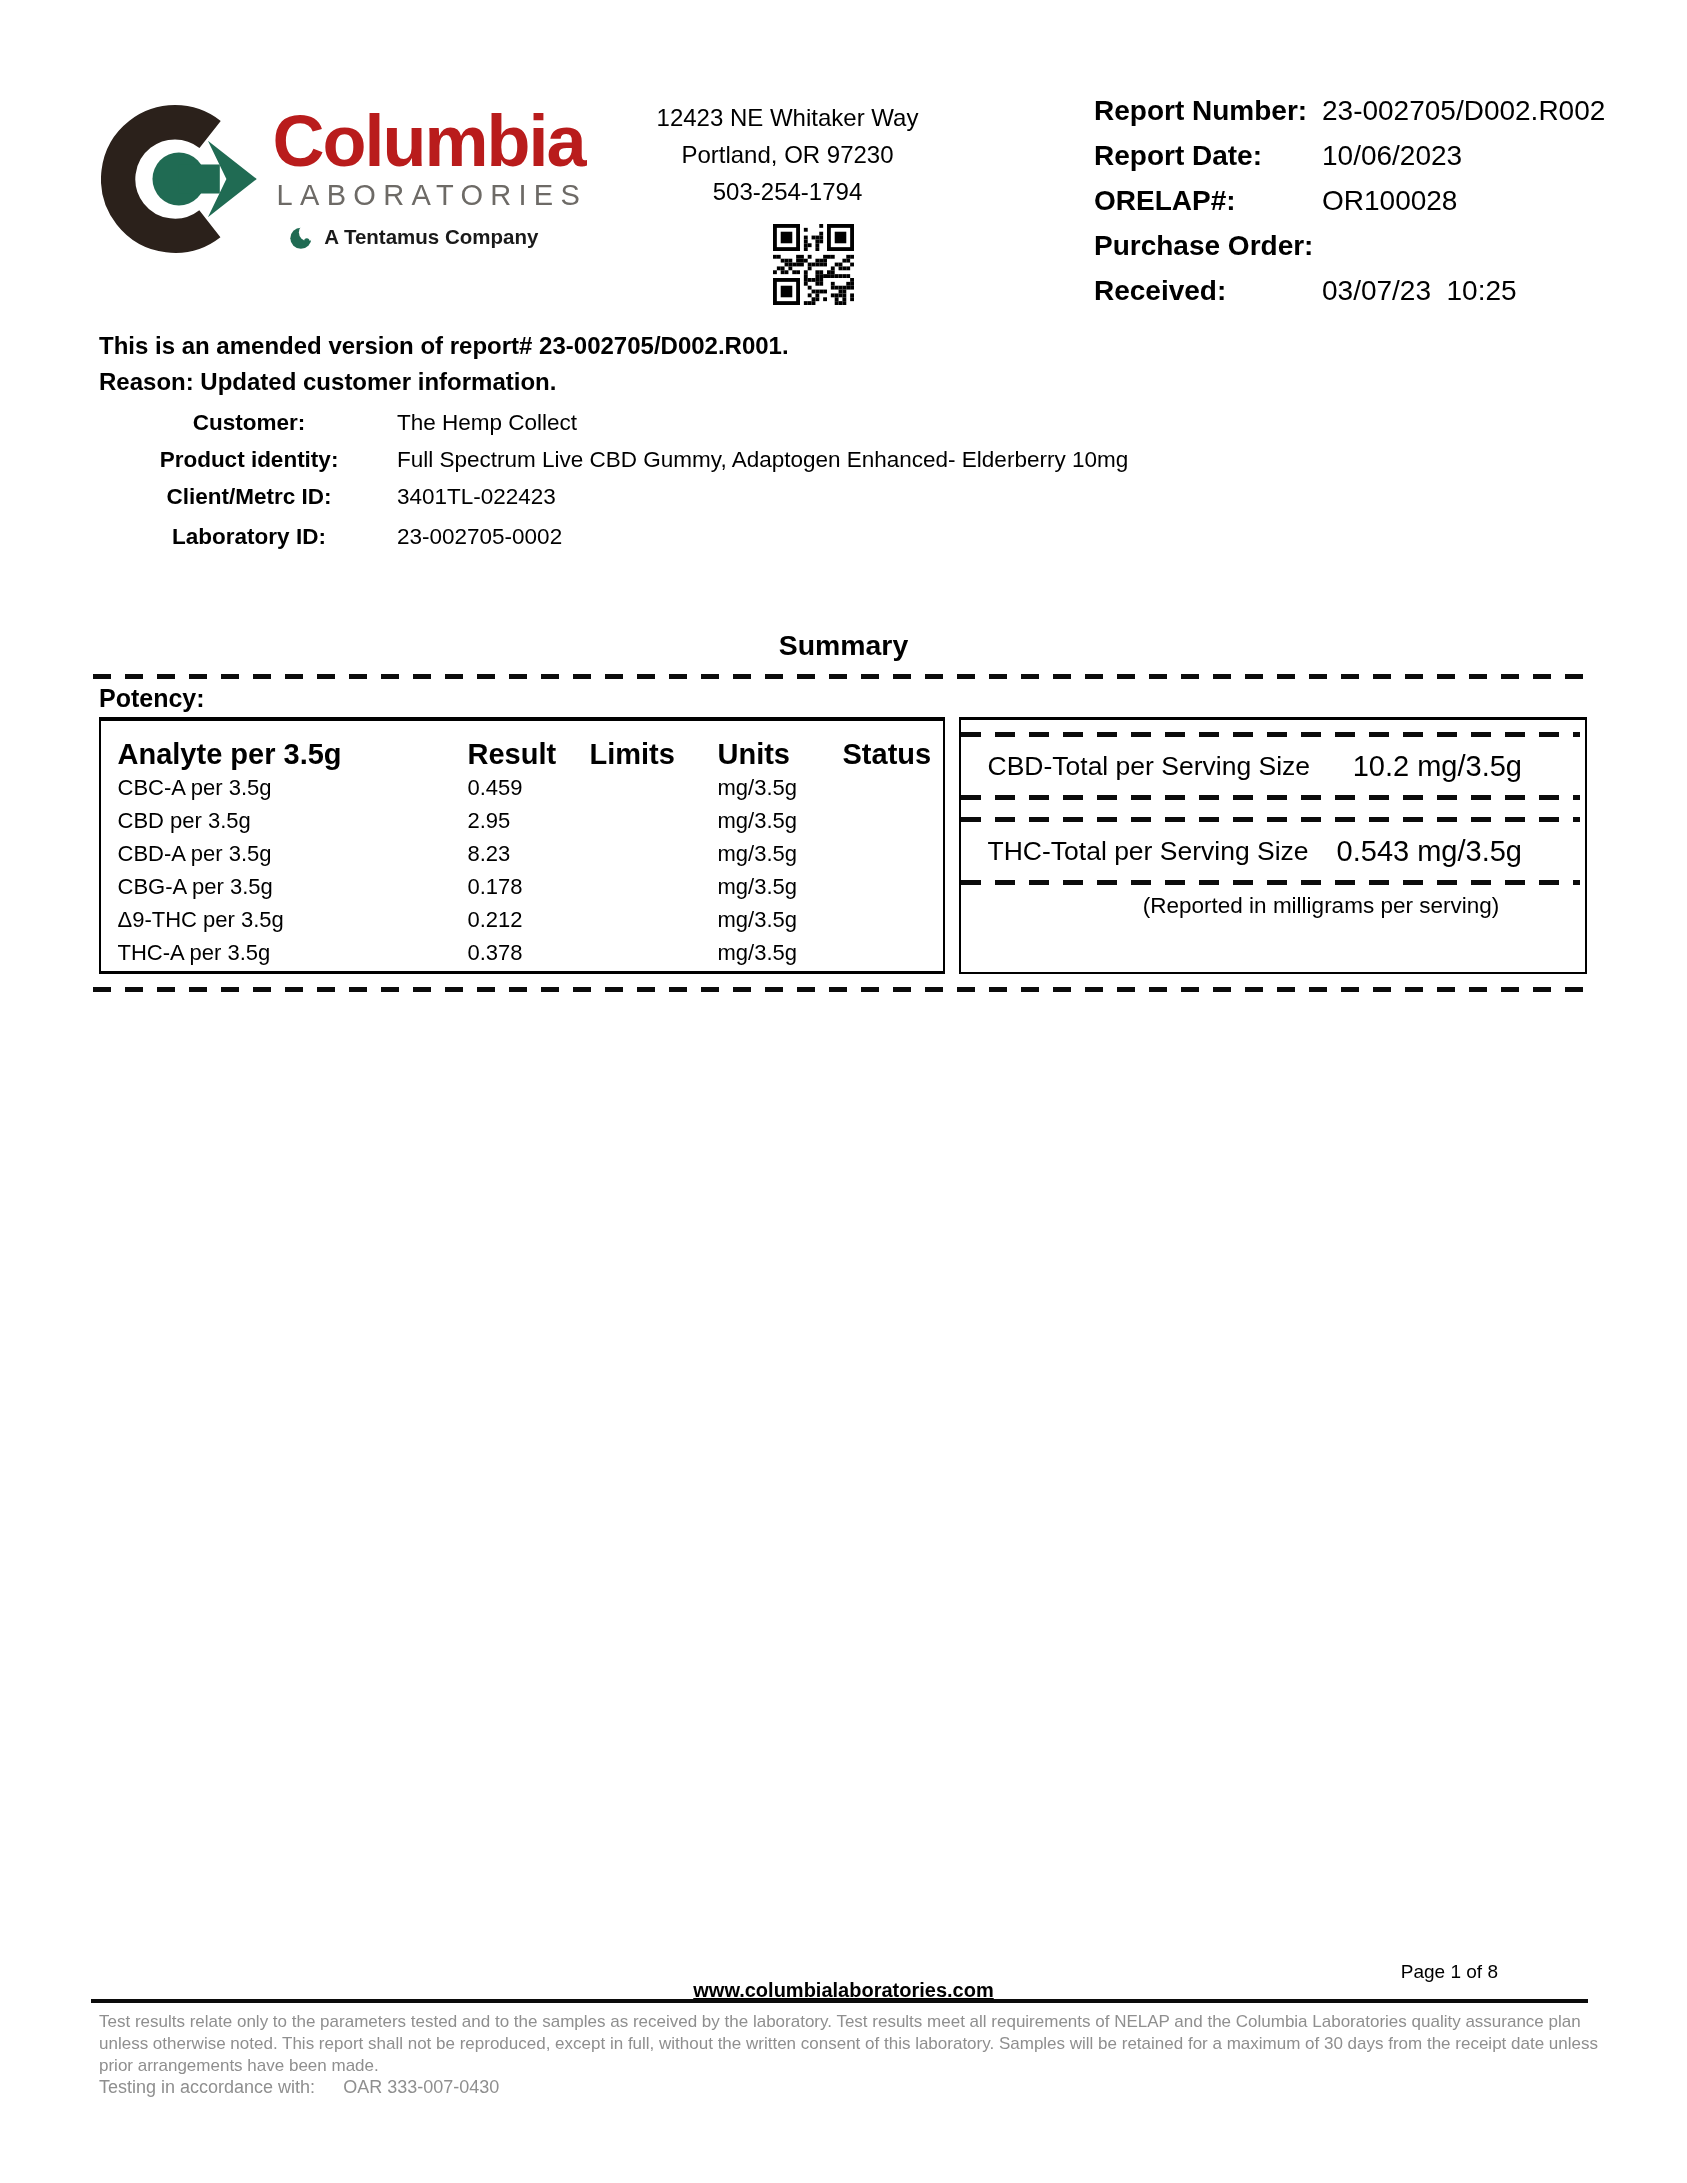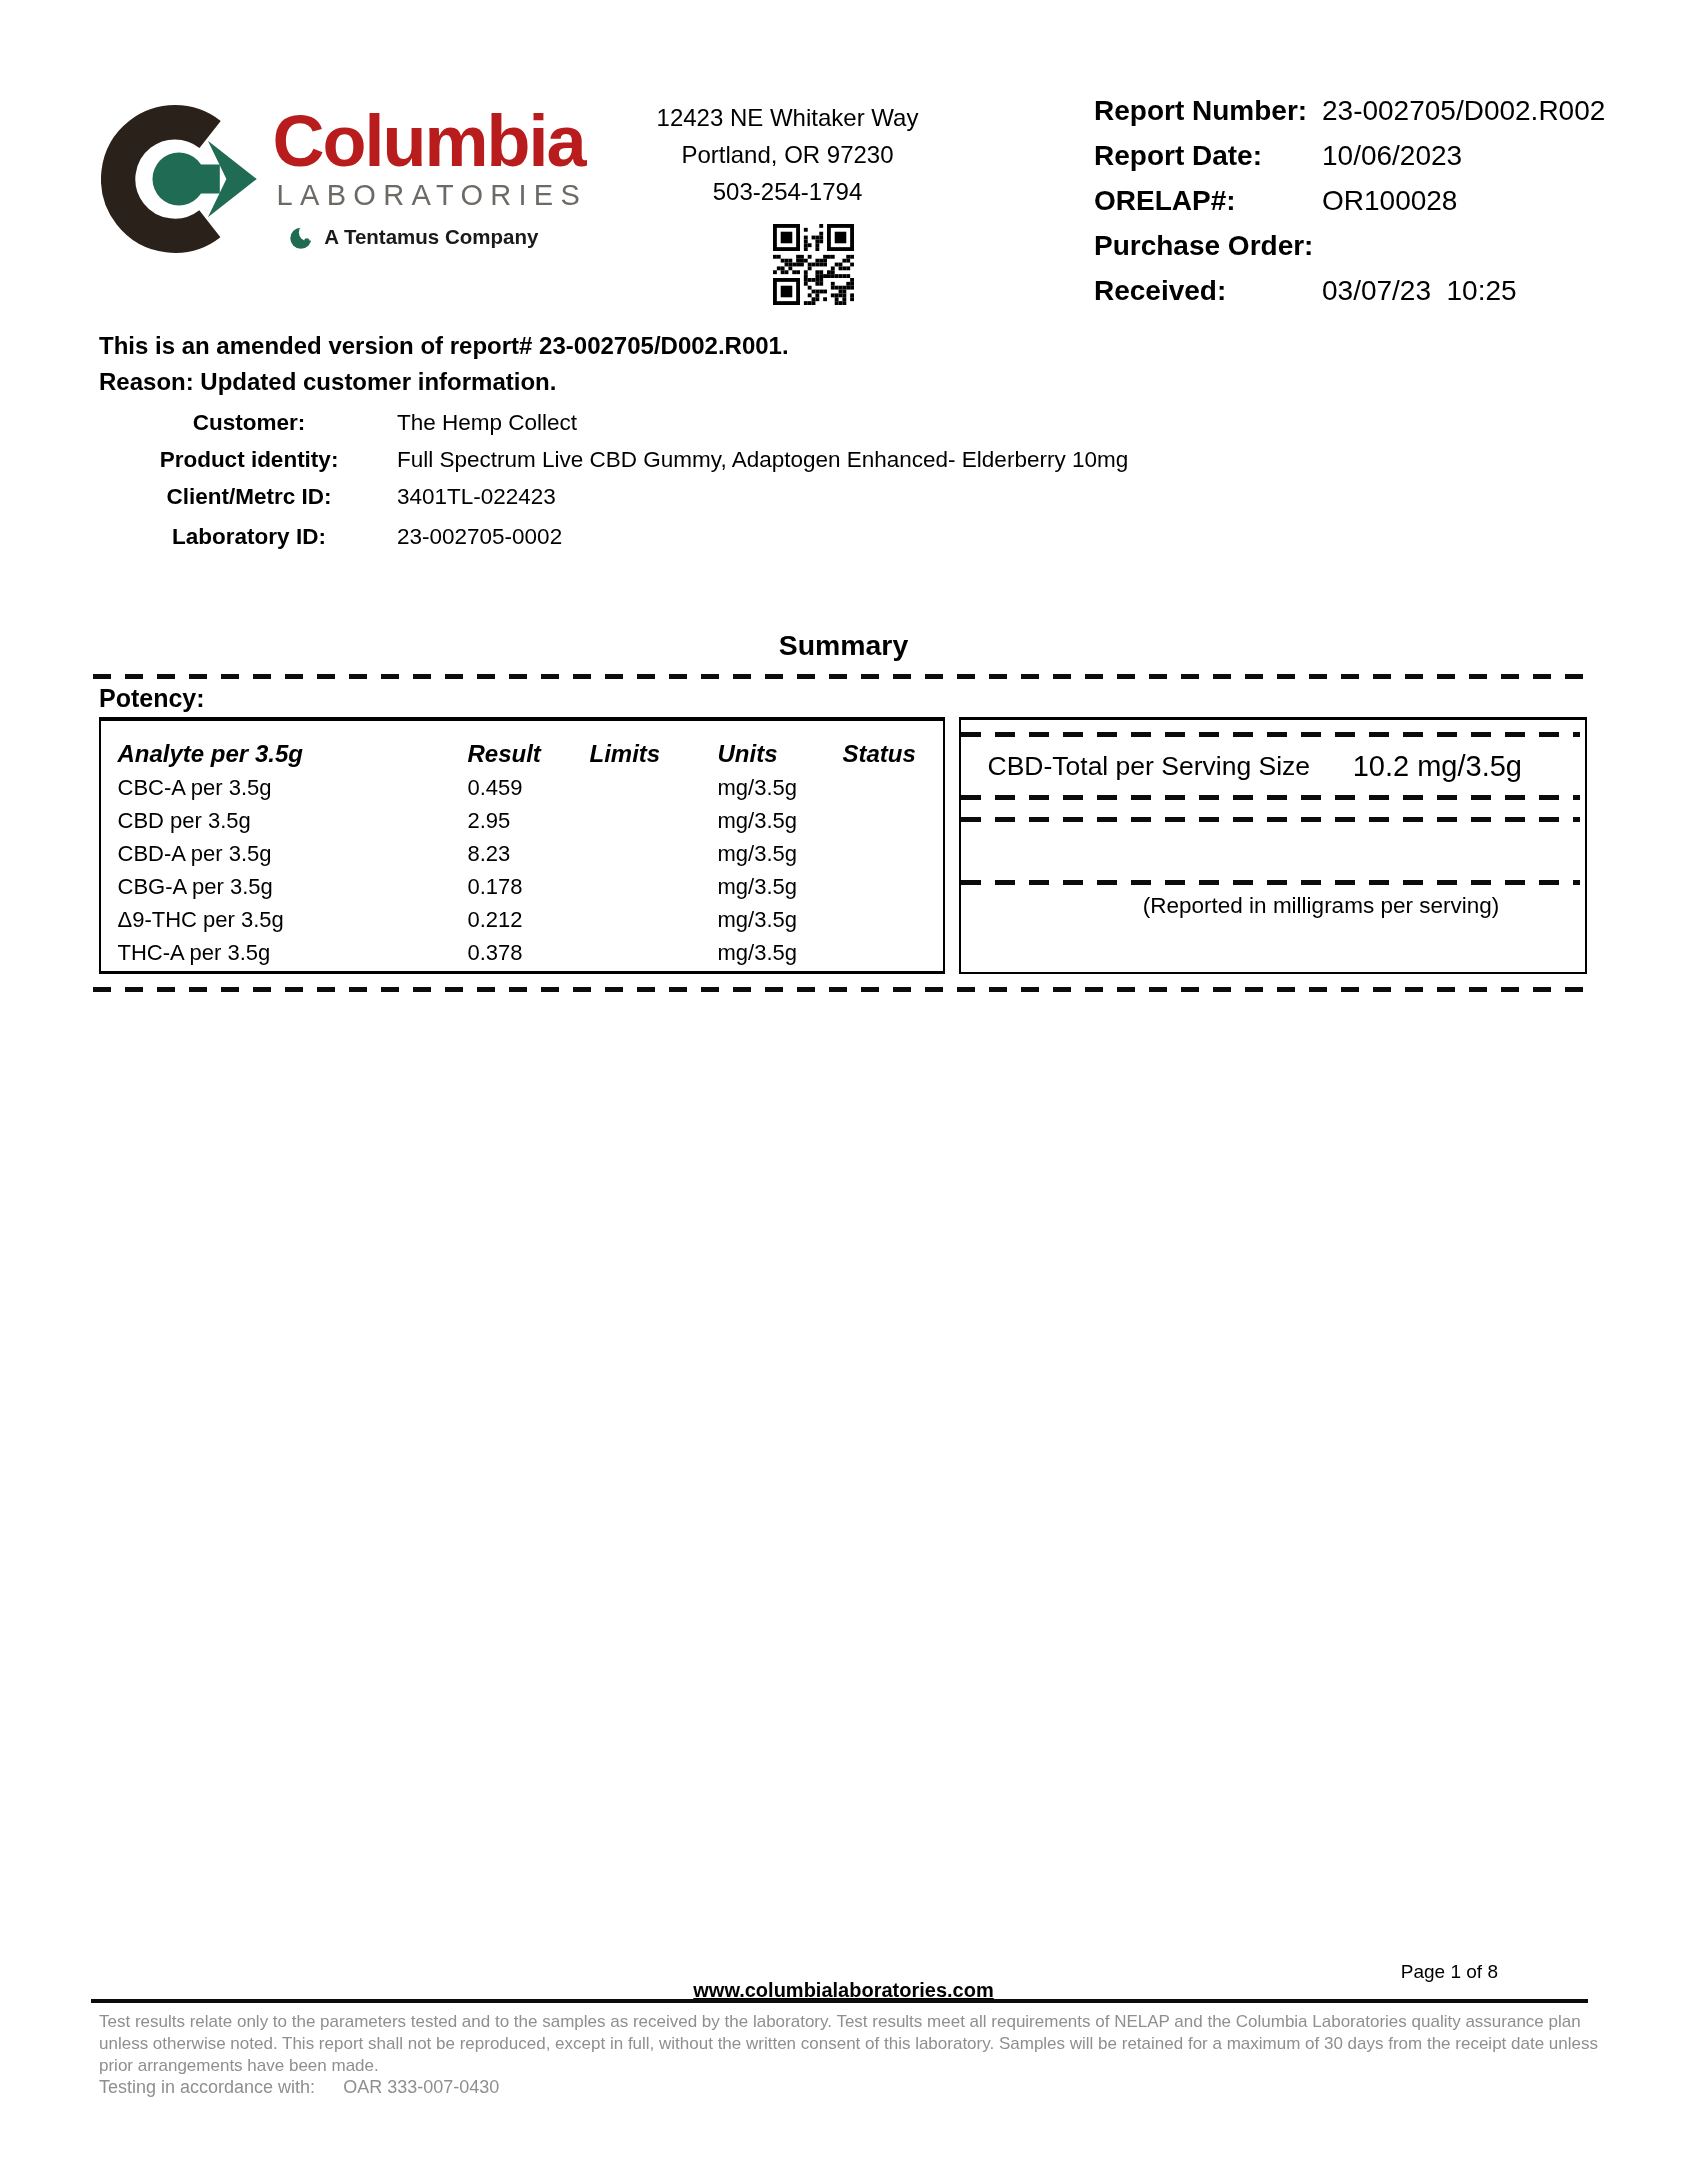--- a/index.html
+++ b/index.html
@@ -32,21 +32,21 @@
   
   .summary-title{position:absolute;left:0;top:629px;width:1687px;text-align:center;font-size:28.4px;font-weight:bold;}
   .dashed-line{position:absolute;height:4.6px;background:repeating-linear-gradient(90deg,#0b0b0b 0 18.5px,transparent 18.5px 32px);}
   .dash-top{left:93px;top:674px;width:1495px;}
   .dash-bottom{left:93px;top:987px;width:1495px;}
   .potency-label{position:absolute;left:99px;top:684px;font-size:25px;font-weight:bold;}
   
   .analyte-box{position:absolute;left:99px;top:717px;width:846px;height:257px;
     border:2px solid #000;border-top-width:4px;border-bottom-width:3.3px;box-sizing:border-box;}
   .t-grid{display:grid;grid-template-columns:350px 122px 128px 125px 1fr;padding-left:16.5px;align-items:center;}
-  .t-head{margin-top:16px;height:34px;font-size:24px;font-weight:bold;font-style:italic;}
+  .t-head{margin-top:16px;height:34px;font-size:29px;font-weight:bold;}
   .t-row{height:33px;font-size:22px;}
   
   .totals-box{position:absolute;left:959px;top:717px;width:628px;height:257px;
     border:2px solid #000;border-top-width:3.3px;border-bottom-width:2.6px;box-sizing:border-box;}
   .tb-dash{position:absolute;left:0;width:619px;height:4.6px;
     background:repeating-linear-gradient(90deg,#0b0b0b 0 20px,transparent 20px 34px);}
   .tb-row{position:absolute;left:0;width:100%;display:flex;align-items:center;box-sizing:border-box;
     padding-left:26.5px;padding-right:63px;height:57px;}
   .tb-label{font-size:26.5px;}
   .tb-value{font-size:29px;margin-left:auto;}
@@ -330,20 +330,24 @@
   </div>
 
   <div class="totals-box">
     <div class="tb-dash" style="top:12px"></div>
     <div class="tb-row" style="top:18px">
       <span class="tb-label">CBD-Total per Serving Size</span>
       <span class="tb-value">10.2 mg/3.5g</span>
     </div>
     <div class="tb-dash" style="top:75px"></div>
     <div class="tb-dash" style="top:97px"></div>
+    <div class="tb-row" style="top:103px">
+      <span class="tb-label">THC-Total per Serving Size</span>
+      <span class="tb-value">0.543 mg/3.5g</span>
+    </div>
     <div class="tb-dash" style="top:160px"></div>
     <div class="tb-note">(Reported in milligrams per serving)</div>
   </div>
 
   <div class="dashed-line dash-bottom"></div>
 
   <div class="page-num">Page 1 of 8</div>
   <a class="website" href="#">www.columbialaboratories.com</a>
   <div class="footer-rule"></div>
   <div class="disclaimer">Test results relate only to the parameters tested and to the samples as received by the laboratory. Test results meet all requirements of NELAP and the Columbia Laboratories quality assurance plan

